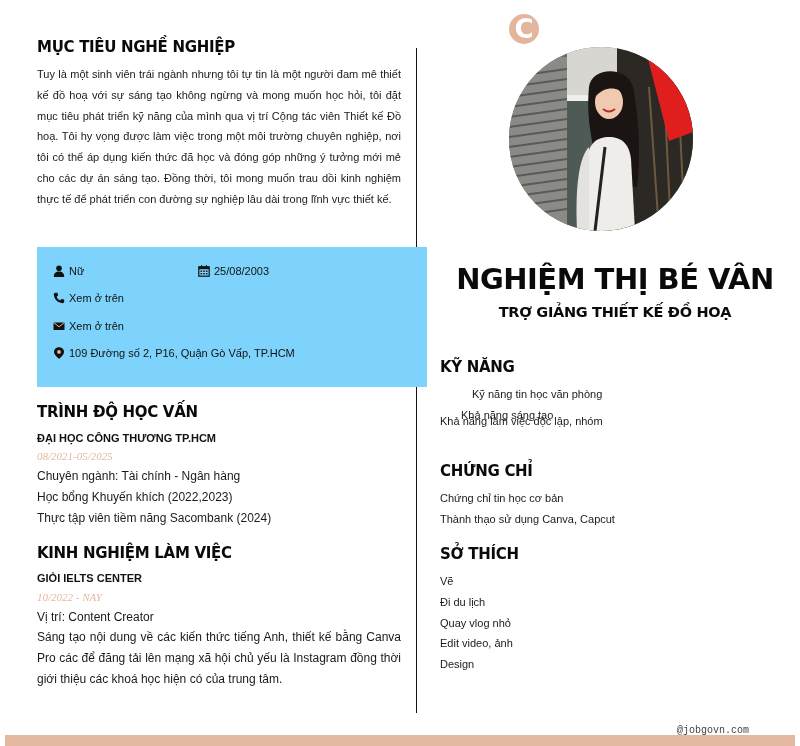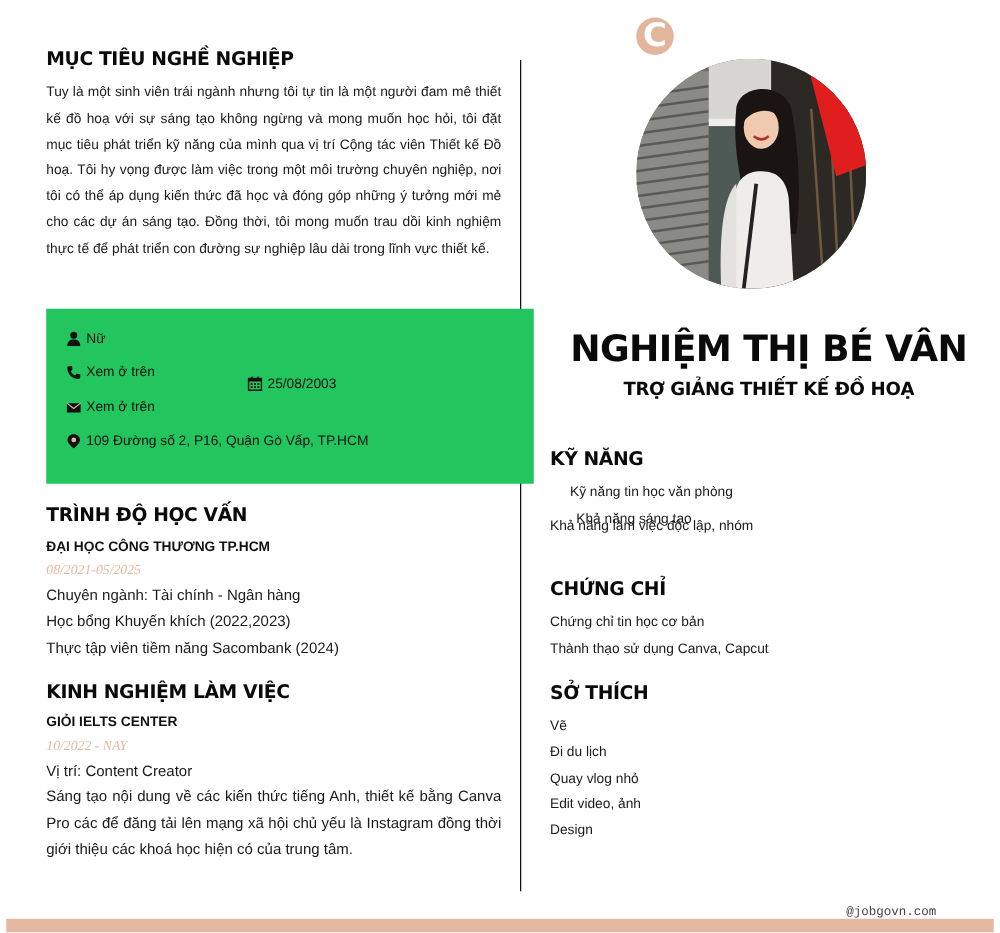--- a/index.html
+++ b/index.html
@@ -21,21 +21,21 @@
   #objective-title { left: 37px; top: 38px; }
   #objective-text {
     left: 37px; top: 64px; width: 364px;
     font-size: 11px; line-height: 20.8px; text-align: justify; color: #1a1a1a;
   }
 
   
   #divider { left: 416px; top: 48px; width: 1px; height: 665px; background: #111; }
 
   
-  #contact-box { left: 37px; top: 247px; width: 390px; height: 140px; background: #22c55e; }
+  #contact-box { left: 37px; top: 247px; width: 390px; height: 140px; background: #7dd3fc; }
   .contact-item { position: absolute; display: flex; align-items: center; font-size: 11px; color: #111; }
   .contact-item svg { width: 12px; height: 12px; margin-right: 4px; flex: 0 0 auto; }
 
   
   #edu-title { left: 37px; top: 403px; }
   .sub-title { font-weight: bold; font-size: 11px; color: #111; }
   .date-text { font-style: italic; font-size: 11px; color: #e5b8a2; font-family: Liberation Serif, serif; }
 
   
   #cv-logo { left: 509px; top: 14px; display: flex; align-items: center; }
@@ -82,21 +82,21 @@
 <div id="divider" class="abs"></div>
 
 <div id="contact-box" class="abs">
   <div class="contact-item" style="left:16px; top:18px;">
     <svg viewBox="0 0 12 12">
       <circle cx="6" cy="3.2" r="2.8" fill="#111"></circle>
       <path d="M0.8 12 C0.8 8 3 6.6 6 6.6 C9 6.6 11.2 8 11.2 12 Z" fill="#111"></path>
     </svg>
     <span>Nữ</span>
   </div>
-  <div class="contact-item" style="left:161px; top:18px;margin-top:36px;">
+  <div class="contact-item" style="left:161px; top:18px;">
     <svg viewBox="0 0 12 12">
       <rect x="0.8" y="1.8" width="10.4" height="9.4" fill="none" stroke="#111" stroke-width="1.2"></rect>
       <rect x="0.8" y="1.8" width="10.4" height="2.4" fill="#111"></rect>
       <rect x="2.5" y="5.5" width="1.6" height="1.4" fill="#111"></rect>
       <rect x="5.2" y="5.5" width="1.6" height="1.4" fill="#111"></rect>
       <rect x="7.9" y="5.5" width="1.6" height="1.4" fill="#111"></rect>
       <rect x="2.5" y="8" width="1.6" height="1.4" fill="#111"></rect>
       <rect x="5.2" y="8" width="1.6" height="1.4" fill="#111"></rect>
       <rect x="7.9" y="8" width="1.6" height="1.4" fill="#111"></rect>
       <rect x="3" y="0.2" width="1.2" height="2.4" fill="#111"></rect>
@@ -193,21 +193,21 @@
     <line x1="96" y1="100" x2="86" y2="184" stroke="#222" stroke-width="3"></line>
 
     <path d="M94 62 Q100 67 106 62" stroke="#b2302c" stroke-width="2" fill="none"></path>
   </svg>
 </div>
 
 <div id="name" class="abs">NGHIỆM THỊ BÉ VÂN</div>
 <div id="job-title" class="abs">TRỢ GIẢNG THIẾT KẾ ĐỒ HOẠ</div>
 
 <div class="abs section-title" style="left:440px; top:358px;">KỸ NĂNG</div>
-<div class="list-item" style="left:420px; top:388px;padding-left:36px;">Kỹ năng tin học văn phòng</div>
+<div class="list-item" style="left:436px; top:388px;padding-left:36px;">Kỹ năng tin học văn phòng</div>
 <div class="list-item" style="left:440px; top:409px;padding-left:21px;">Khả năng sáng tạo</div>
 <div class="list-item" style="left:440px; top:415px;">Khả năng làm việc độc lập, nhóm</div>
 
 <div class="abs section-title" style="left:440px; top:462px;">CHỨNG CHỈ</div>
 <div class="list-item" style="left:440px; top:492px;">Chứng chỉ tin học cơ bản</div>
 <div class="list-item" style="left:440px; top:513px;">Thành thạo sử dụng Canva, Capcut</div>
 
 <div class="abs section-title" style="left:440px; top:545px;">SỞ THÍCH</div>
 <div class="list-item" style="left:440px; top:575px;">Vẽ</div>
 <div class="list-item" style="left:440px; top:596px;">Đi du lịch</div>

